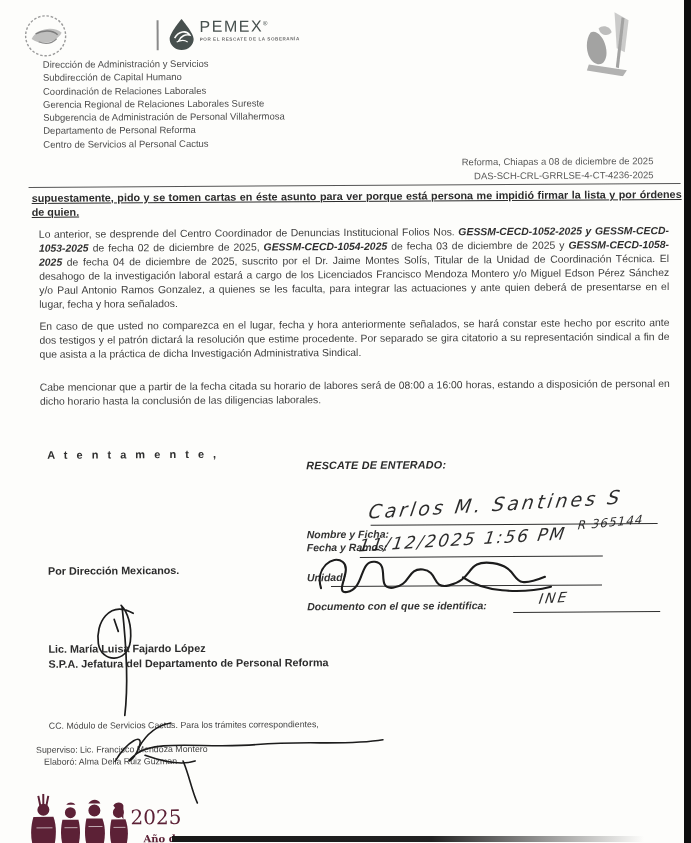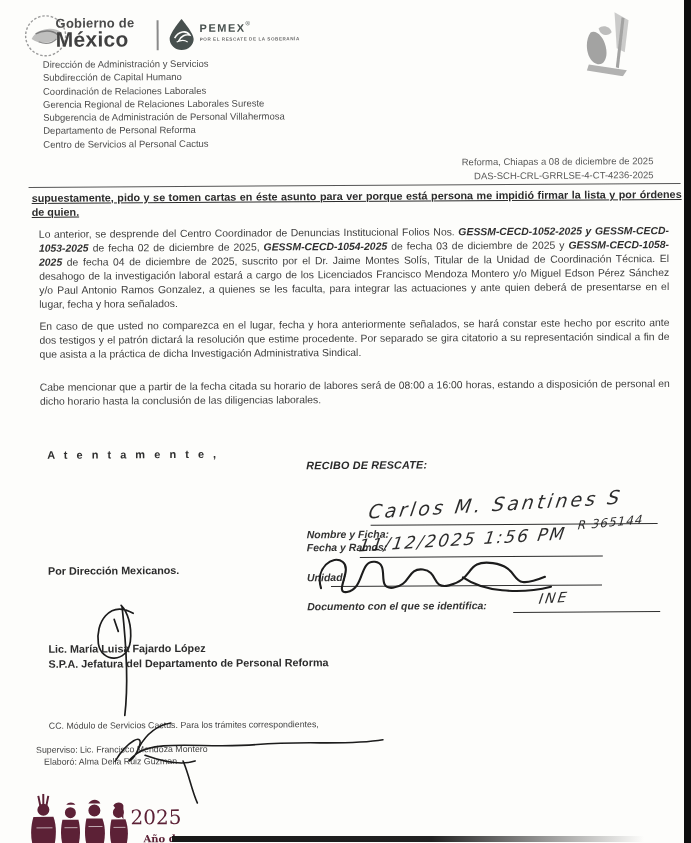--- a/index.html
+++ b/index.html
@@ -9,21 +9,21 @@
     font-family:"Liberation Sans",sans-serif;color:#3c3c3c;
   }
   .tilt{position:absolute;inset:0;transform:rotate(-0.35deg);transform-origin:50% 50%;}
   .abs{position:absolute;}
 
   
   .brand-line1{font-size:13px;font-weight:bold;color:#4a4a4a;letter-spacing:.2px;}
   .brand-line2{font-size:21px;font-weight:800;color:#404040;margin-top:-3px;letter-spacing:.3px;}
   .brand-divider{width:1.5px;height:30px;background:#8a8a8a;}
   .pemex-row{display:flex;align-items:flex-start;gap:5px;}
-  .pemex-word{font-size:11px;font-weight:bold;color:#47504e;letter-spacing:1.5px;}
+  .pemex-word{font-size:16px;font-weight:normal;color:#47504e;letter-spacing:1.5px;}
   .pemex-reg{font-size:6px;color:#47504e;vertical-align:super;}
   .pemex-tagline{font-size:4.6px;letter-spacing:.55px;color:#6d6d6d;margin-top:1px;font-weight:bold;}
 
   .org-lines{font-size:9.5px;line-height:13.3px;color:#4c4c4c;}
 
   .dateline{width:355px;text-align:right;font-size:9.5px;line-height:13.5px;color:#585858;}
 
   .rule-top{border-top:1.2px solid #555;width:652px;}
 
   .carryover{
@@ -60,24 +60,20 @@
 
 <div class="page">
   <div class="tilt">
 
     <svg class="abs" style="left:21px;top:11px" width="58" height="46" viewBox="0 0 58 46">
       <circle cx="27" cy="23" r="20" fill="none" stroke="#9a9a9a" stroke-width="1.4" stroke-dasharray="2.5,1.8"></circle>
       <path d="M13,26 C18,15 36,13 43,20 C38,29 24,34 13,26 Z" fill="#a9a9a9" opacity="0.75"></path>
       <path d="M17,21 C24,17 34,17 39,22" fill="none" stroke="#7c7c7c" stroke-width="1.4"></path>
       <path d="M20,29 C27,32 33,31 38,26" fill="none" stroke="#8b8b8b" stroke-width="1.1"></path>
     </svg>
-    <div class="abs" style="left:58px;top:14px">
-      <div class="brand-line1">Gobierno de</div>
-      <div class="brand-line2">México</div>
-    </div>
     <div class="abs brand-divider" style="left:159px;top:19px"></div>
     <div class="abs pemex-row" style="left:171px;top:17px">
       <svg width="26" height="32" viewBox="0 0 26 32">
         <path d="M13,1 C13,1 1,15 1,21 a12,11 0 0 0 24,0 C25,15 13,1 13,1 Z" fill="#47504e"></path>
         <path d="M6,20 C10,13 18,12 21,17 C17,16 12,18 10,23" fill="none" stroke="#fdfdfb" stroke-width="1.6"></path>
         <path d="M8,24 C12,22 16,22 19,24" fill="none" stroke="#fdfdfb" stroke-width="1.1"></path>
       </svg>
       <div>
         <span class="pemex-word">PEMEX</span><span class="pemex-reg">®</span>
         <div class="pemex-tagline">POR EL RESCATE DE LA SOBERANÍA</div>
@@ -126,21 +122,21 @@
       <g fill="none" stroke="#1c1c1c" stroke-width="1.7" stroke-linecap="round">
         <path d="M46,16 C22,2 8,26 11,46 C14,66 40,66 43,44 C45,28 40,14 34,8"></path>
         <path d="M35,10 C39,48 41,86 37,118"></path>
         <path d="M27,22 L31,34"></path>
       </g>
     </svg>
 
     <div class="abs signer" style="left:47px;top:641px">Lic. María Luisa Fajardo López</div>
     <div class="abs signer" style="left:47px;top:656px">S.P.A. Jefatura del Departamento de Personal Reforma</div>
 
-    <div class="abs recibo-title" style="left:306px;top:459px">RECIBO DE RESCATE:</div>
+    <div class="abs recibo-title" style="left:306px;top:459px">RESCATE DE ENTERADO:</div>
 
     <div class="abs flabel" style="left:306px;top:528px">Nombre y Ficha:</div>
     <div class="abs uline" style="left:370px;top:524px;width:287px"></div>
     <div class="abs hand hand-name" style="left:368px;top:494px">Carlos M. Santines S</div>
     <div class="abs hand hand-ficha" style="left:577px;top:517px">R 365144</div>
 
     <div class="abs flabel" style="left:306px;top:541px">Fecha y Ramos:</div>
     <div class="abs uline" style="left:359px;top:556px;width:243px"></div>
     <div class="abs hand hand-date" style="left:358px;top:530px">11/12/2025  1:56 PM</div>
 

